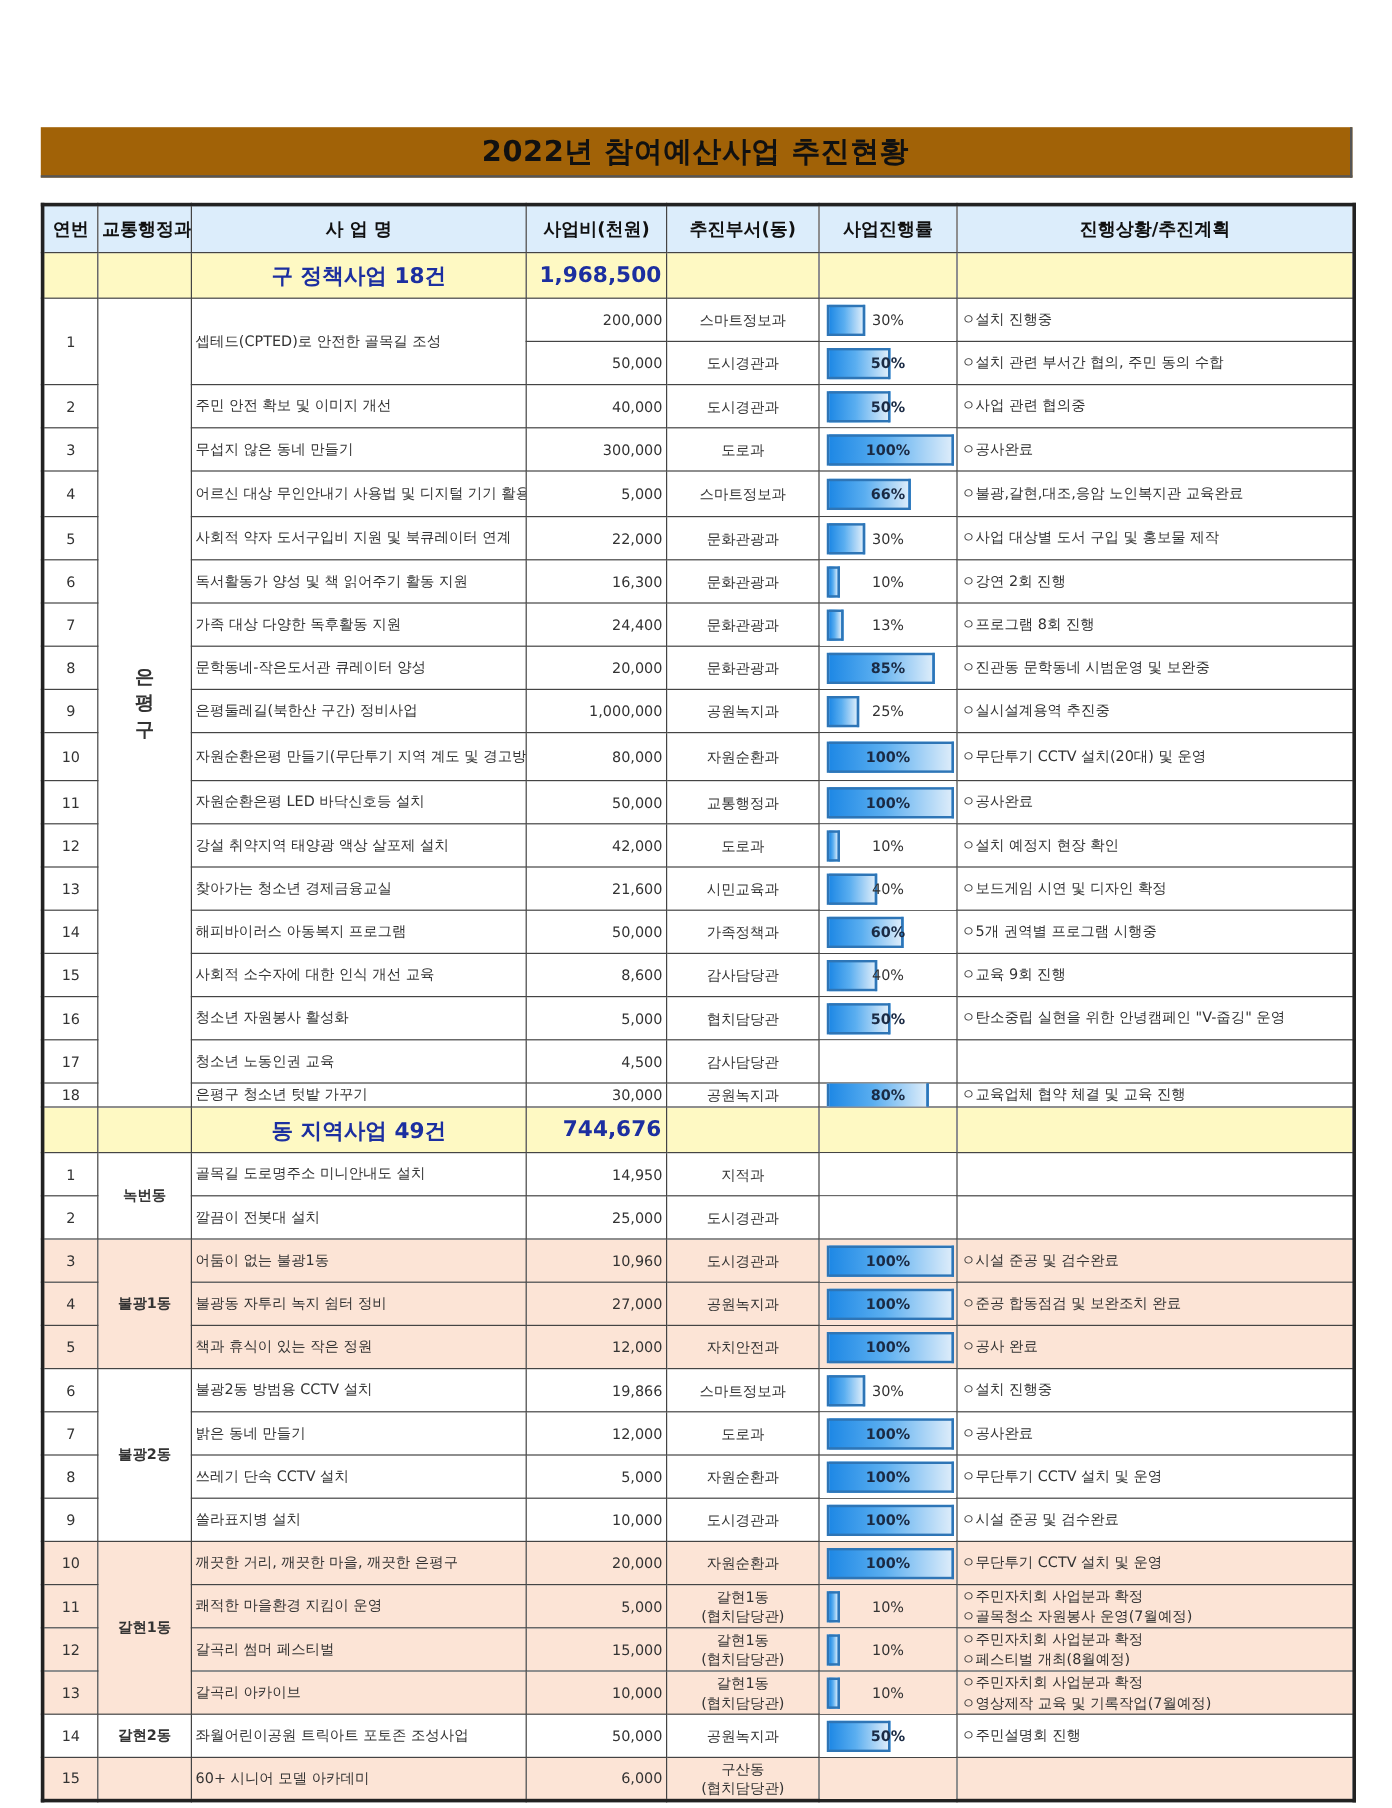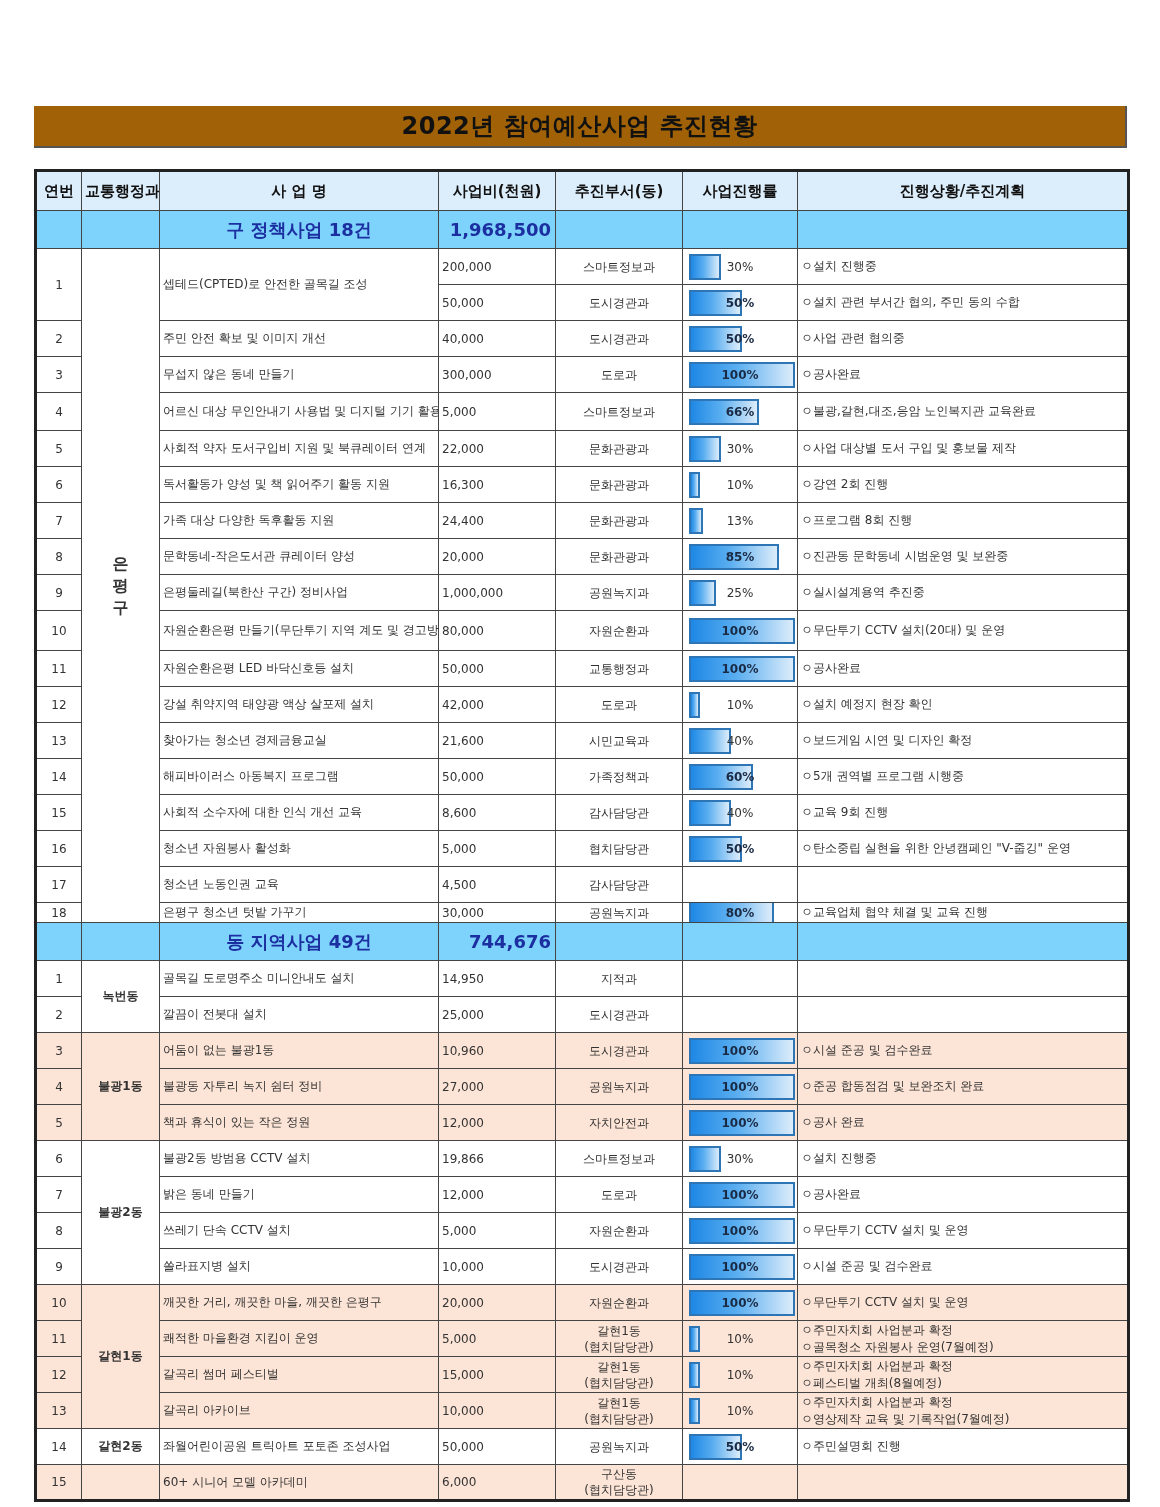--- a/index.html
+++ b/index.html
@@ -18,29 +18,29 @@
     border-collapse: collapse; table-layout: fixed;
     border: 3px solid #222;
   }
   table.grid td, table.grid th {
     border: 1px solid #444; font-size: 12px; color: #333; padding: 0 3px;
     overflow: hidden; white-space: nowrap;
   }
   table.grid th {
     background: #dcedfb; font-size: 15px; font-weight: bold; color: #111; height: 40px;
   }
-  tr.section td { background: #7dd3fc; height: 38px; }
+  tr.section td { background: #fef9c3; height: 38px; }
   tr.section td.sec-title { text-align: center; font-size: 18px; font-weight: bold; color: #1c2fa0; }
   tr.section td.sec-total { text-align: right; font-size: 18px; font-weight: bold; color: #1c2fa0; padding-right: 4px; }
 
   td.c-no { text-align: center; font-size: 13px; }
   td.c-loc { text-align: center; font-weight: bold; font-size: 14px; color: #222; }
   td.c-loc.vertical { font-size: 16px; line-height: 22px; white-space: normal; }
   td.c-name { text-align: left; white-space: normal; line-height: 17px; }
-  td.c-cost { text-align: left; padding-right: 3px; }
+  td.c-cost { text-align: right; padding-right: 3px; }
   td.c-dept { text-align: center; white-space: normal; line-height: 16px; }
   td.c-prog { position: relative; padding: 0; }
   td.c-note { text-align: left; white-space: normal; line-height: 17px; }
 
   tr.peach td { background: #fce4d6; }
   tr.white td { background: #ffffff; }
 
   .bar-wrap { position: relative; width: 100%; height: 100%; }
   .bar {
     position: absolute; left: 3px; top: 50%; transform: translateY(-50%);

